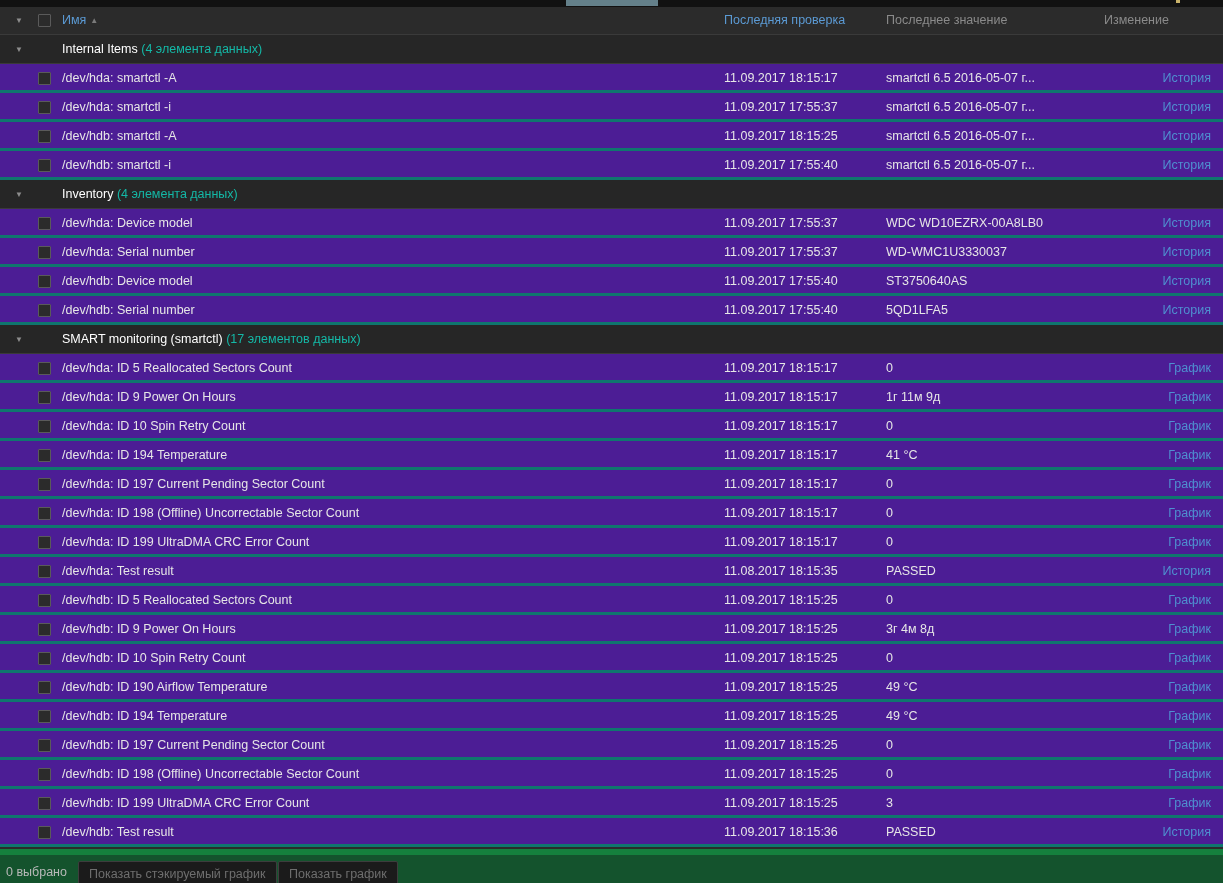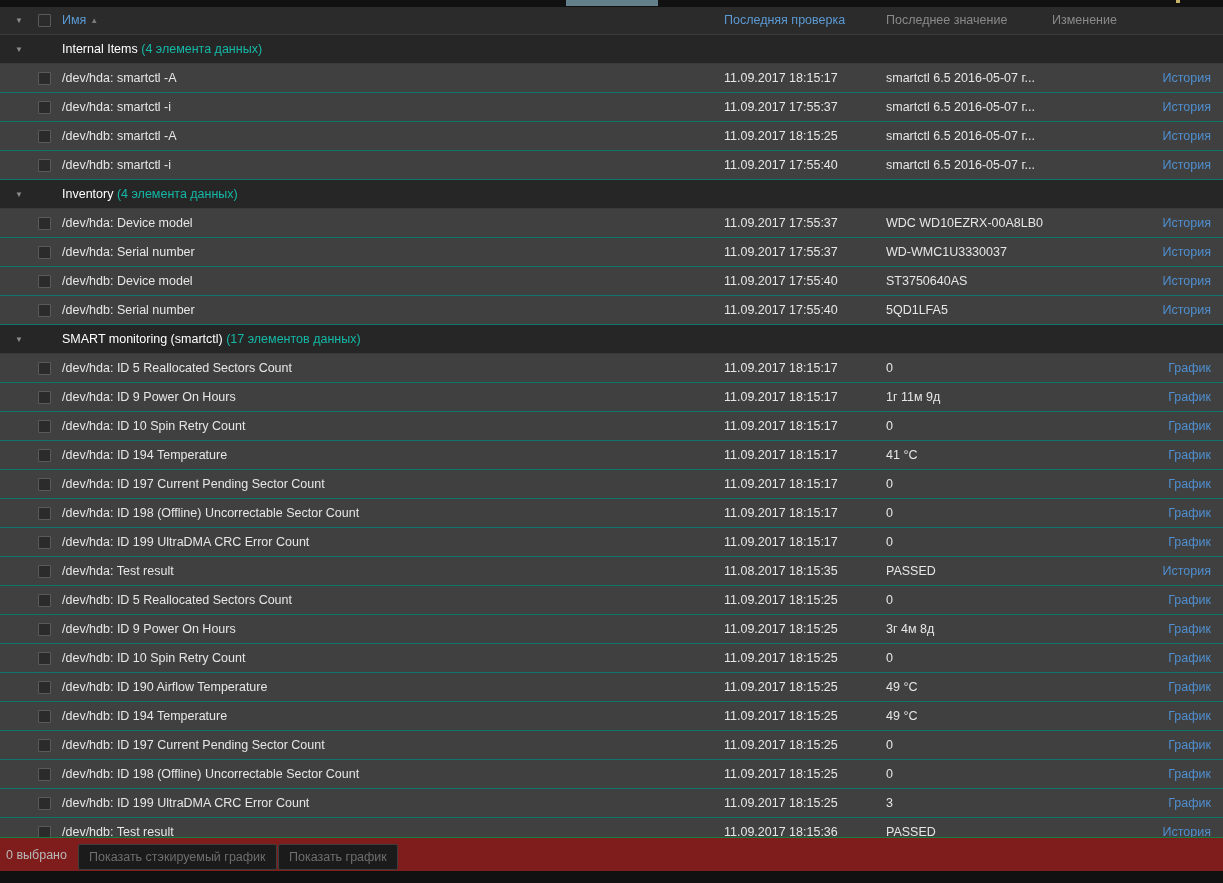--- a/index.html
+++ b/index.html
@@ -27,55 +27,55 @@
   .h-caret { left: 10px; width: 18px; text-align: center; color: #8c8c8c; font-size: 8px; }
   .h-check { left: 38px; top: 7px; }
   .cbox {
     width: 13px; height: 13px; background: #2b2b2b;
     border: 1px solid #5a5a5a; border-radius: 1px; display: block;
   }
   .h-name { left: 62px; color: #5b9ad4; }
   .h-name .sortarrow { color: #7a7a7a; font-size: 8px; margin-left: 4px; vertical-align: middle; }
   .h-lastcheck { left: 724px; color: #5b9ad4; }
   .h-lastvalue { left: 886px; color: #8a8a8a; }
-  .h-change { left: 1052px; color: #8a8a8a; }
+  .h-change { left: 1104px; color: #8a8a8a; }
 
   
   .table-body { position: absolute; left: 0; top: 35px; width: 1223px; height: 814px; background: #2b2b2b; overflow: hidden; }
 
   .group-row {
     position: relative; height: 29px; background: #262626;
     border-bottom: 1px solid #3a3a3a;
   }
   .group-caret {
     position: absolute; left: 10px; top: 0; width: 18px; height: 29px; line-height: 29px;
     text-align: center; color: #8c8c8c; font-size: 8px;
   }
   .group-title {
     position: absolute; left: 62px; top: 0; height: 29px; line-height: 29px;
     font-size: 12.5px; color: #e8e8e8;
   }
   .group-title b { font-weight: normal; color: #ffffff; }
   .group-title span.count { font-weight: normal; color: #14b8a6; }
 
   .data-row {
-    position: relative; height: 29px; background: #404040;
-    border-bottom: 1px solid #0f766e;
+    position: relative; height: 29px; background: #4c1d95;
+    border-bottom: 3px solid #0f766e;
   }
   .row-check { position: absolute; left: 38px; top: 8px; }
   .cell { position: absolute; top: 0; height: 29px; line-height: 29px; font-size: 12.5px; color: #e6e6e6; white-space: nowrap; overflow: hidden; }
   .c-name { left: 62px; width: 640px; }
   .c-time { left: 724px; width: 160px; }
   .c-value { left: 886px; width: 230px; }
   .c-link { right: 12px; text-align: right; color: #4f8fd0; cursor: pointer; margin-left: 36px; }
 
   
   .footer {
-    position: absolute; left: 0; bottom: 12px; width: 1223px; height: 34px;
-    background: #7f1d1d; border-top: 1px solid #15803d;
+    position: absolute; left: 0; bottom: 0; width: 1223px; height: 34px;
+    background: #14532d; border-top: 6px solid #15803d;
   }
   .sel-count {
     position: absolute; left: 6px; top: 0; height: 34px; line-height: 34px;
     font-size: 12.5px; color: #b9b9b9;
   }
   .btn {
     position: absolute; top: 6px; height: 26px; line-height: 20px;
     background: #1b1b1b; border: 1px solid #3d3d3d; border-radius: 2px;
     color: #6e6e6e; font-size: 12.5px; padding: 0 10px;
     font-family: "Liberation Sans", sans-serif;

